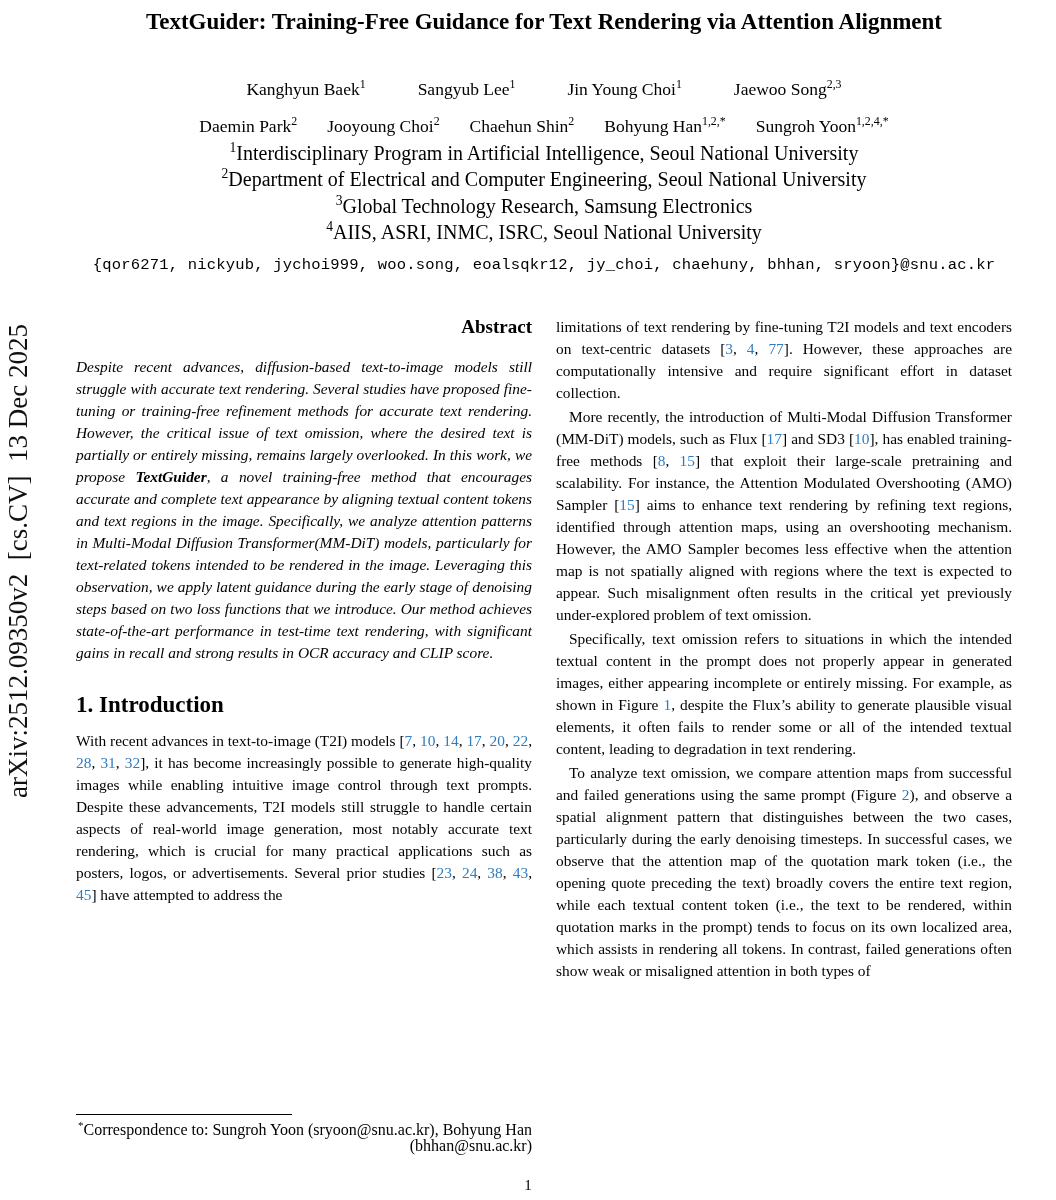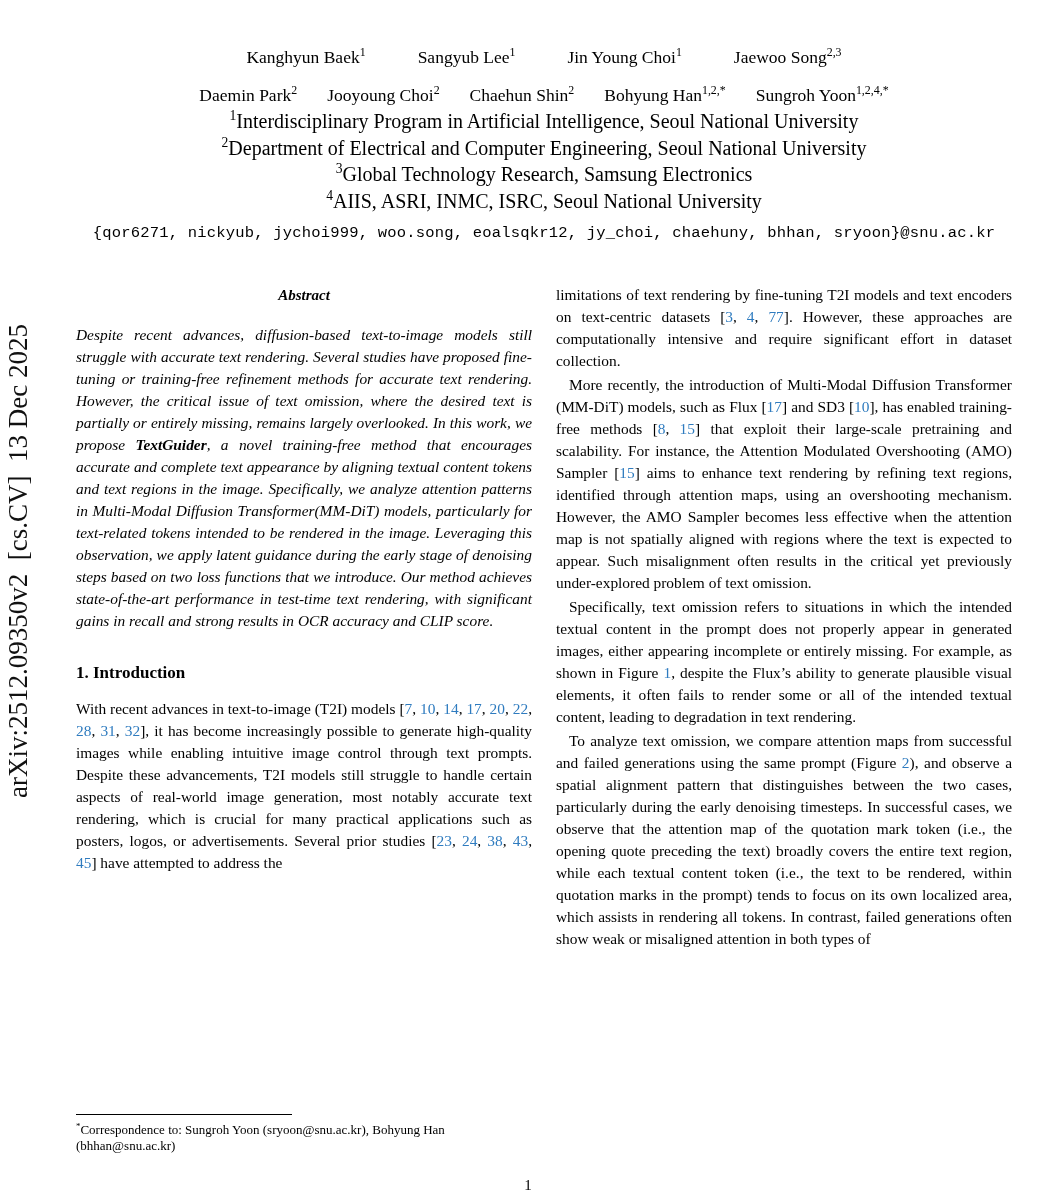--- a/index.html
+++ b/index.html
@@ -48,46 +48,47 @@
   .email {
     margin-top: 10px;
     text-align: center;
     font-family: "Liberation Mono", monospace;
     font-size: 15.5px;
     letter-spacing: 0.2px;
     white-space: nowrap;
   }
   .columns { display: flex; gap: 24px; margin-top: 42px; }
   .col { width: 456px; font-size: 15.4px; line-height: 22px; text-align: justify; }
-  .abstract-heading { text-align: center; font-size: 15px; font-weight: 700; margin: 0 0 18px 0; font-style: italic; }
+  .abstract-heading { text-align: right; font-size: 19px; font-weight: 700; margin: 0 0 18px 0; }
   .abstract-text { font-style: italic; }
   .bold { font-weight: 700; }
-  h2.section { font-size: 17px; font-weight: 700; margin: 30px 0 14px 0; text-align: left; }
+  h2.section { font-size: 23px; font-weight: 700; margin: 30px 0 14px 0; text-align: left; }
   p { margin: 0 0 2px 0; }
   p.indent { text-indent: 13px; }
   .cite { color: var(--cite, #2e7bbf); }
   .footnote {
     position: absolute; left: 76px; bottom: 46px;
     width: 456px;
-    font-size: 13px; line-height: 16px;
-    text-align: left;
+    font-size: 16px; line-height: 16px;
+    text-align: right;
   }
   .footnote-rule { width: 216px; border-top: 1px solid #000; margin-bottom: 7px; }
   .page-number {
     position: absolute; left: 0; bottom: 6px;
     width: 100%; text-align: center; font-size: 15px;
   }
 </style>
 </head>
 <body>
 
 <div class="arxiv-sidebar">arXiv:2512.09350v2  [cs.CV]  13 Dec 2025</div>
 
 <div class="page">
 
+  <h1 class="title">TextGuider: Training-Free Guidance for Text Rendering via Attention Alignment</h1>
 
   <div class="authors">
     <div class="author-line l1">
       <span class="author"><span>Kanghyun Baek</span><span class="sup">1</span></span>
       <span class="author"><span>Sangyub Lee</span><span class="sup">1</span></span>
       <span class="author"><span>Jin Young Choi</span><span class="sup">1</span></span>
       <span class="author"><span>Jaewoo Song</span><span class="sup">2,3</span></span>
     </div>
     <div class="author-line l2">
       <span class="author"><span>Daemin Park</span><span class="sup">2</span></span>

